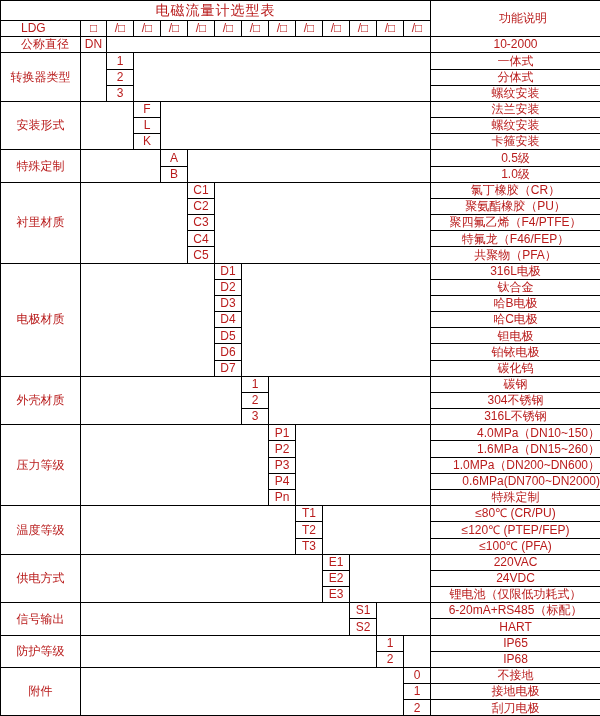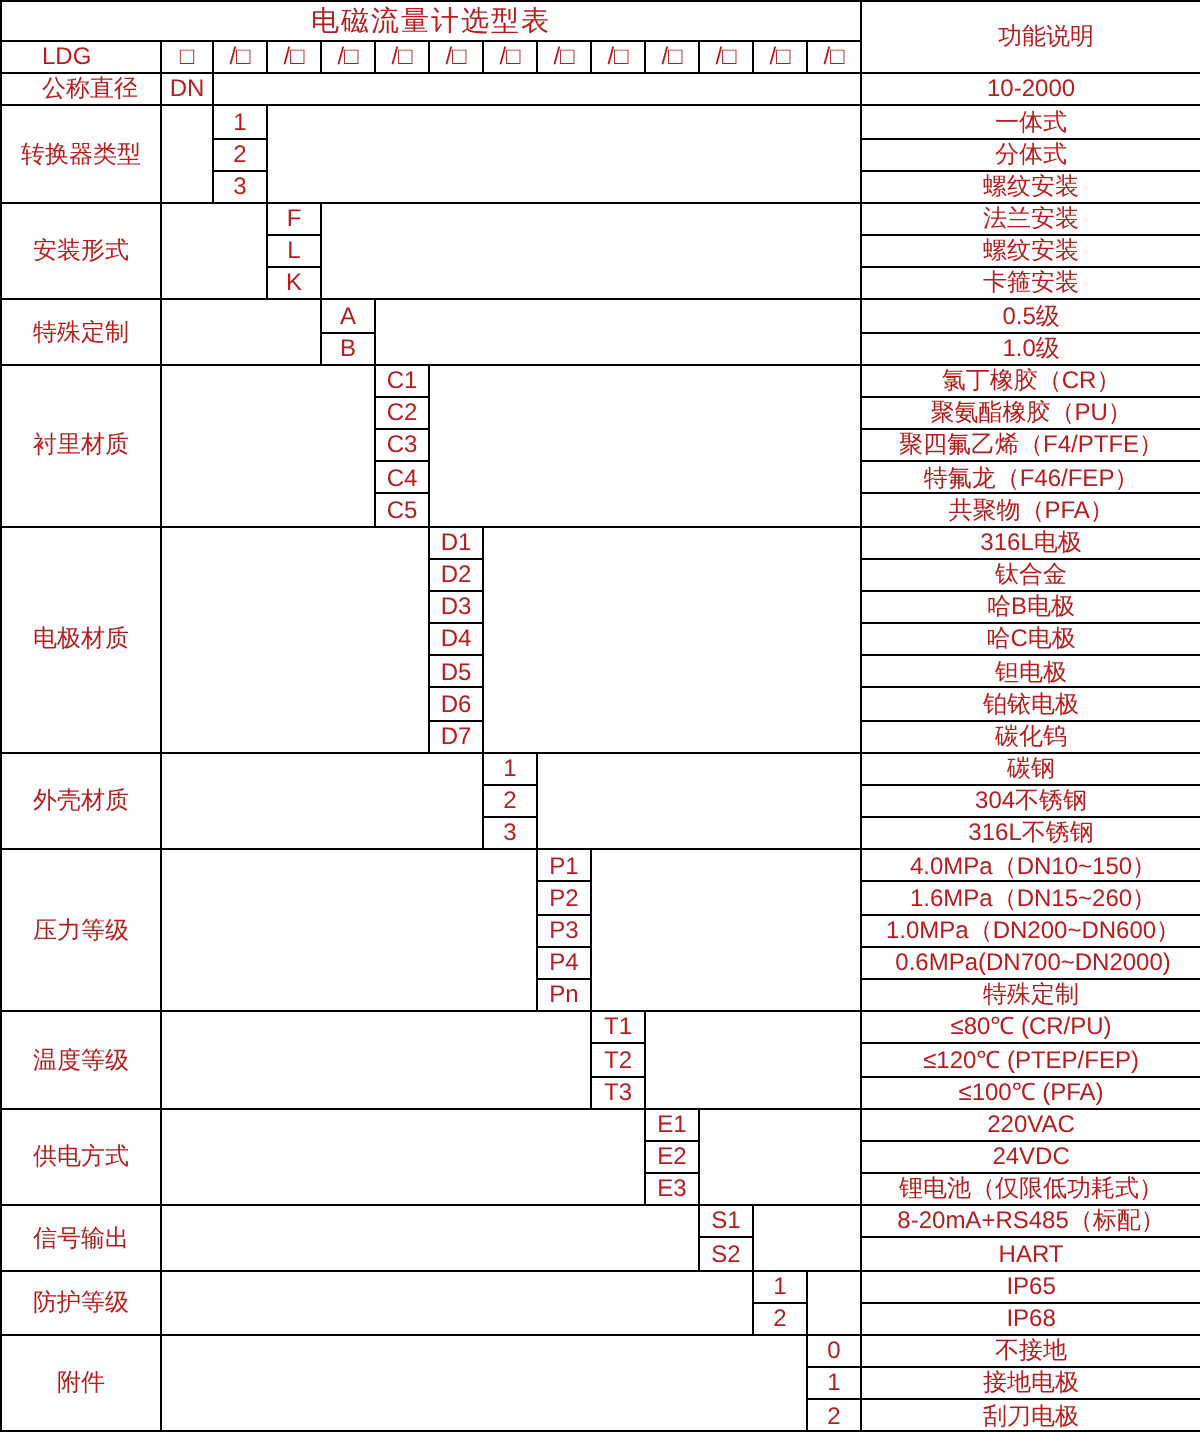--- a/index.html
+++ b/index.html
@@ -25,21 +25,21 @@
     font-weight: normal;
     line-height: 1.05;
     overflow: hidden;
     white-space: nowrap;
   }
   tbody tr { height: 16.18px; }
   tr.header-row { height: 20px; }
   .title-cell { font-size: 14px; letter-spacing: 1px; }
   .func-header { font-size: 12px; padding-left: 15px; }
   .cat-left { text-align: left; padding-left: 20px; }
-  .left-align { text-align: center; padding-left: 2px; }
+  .left-align { text-align: right; padding-left: 2px; }
   .code-cell { font-family: Liberation Sans, sans-serif; font-size: 12px; }
 </style>
 </head>
 <body>
 
 <table>
   <colgroup>
     <col style="width:80px">
     <col style="width:26px">
     <col style="width:27px">
@@ -244,21 +244,21 @@
       </tr>
       <tr>
         <td class="code-cell">E3</td>
         <td>锂电池（仅限低功耗式）</td>
       </tr>
       <tr>
         <td rowspan="2">信号输出</td>
         <td colspan="10" rowspan="2"></td>
         <td class="code-cell">S1</td>
         <td colspan="2" rowspan="2"></td>
-        <td>8-20mA+RS485（标配）</td>
+        <td>6-20mA+RS485（标配）</td>
       </tr>
       <tr>
         <td class="code-cell">S2</td>
         <td>HART</td>
       </tr>
       <tr>
         <td rowspan="2">防护等级</td>
         <td colspan="11" rowspan="2"></td>
         <td class="code-cell">1</td>
         <td colspan="1" rowspan="2"></td>

